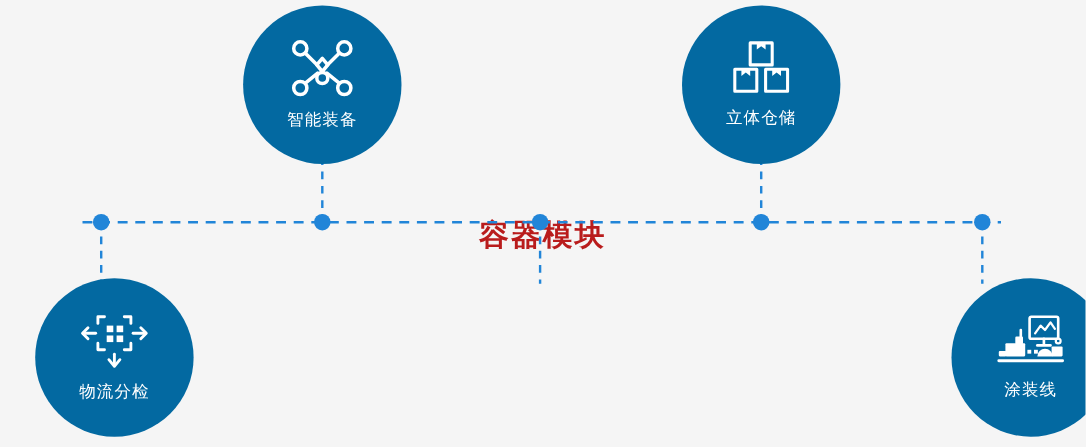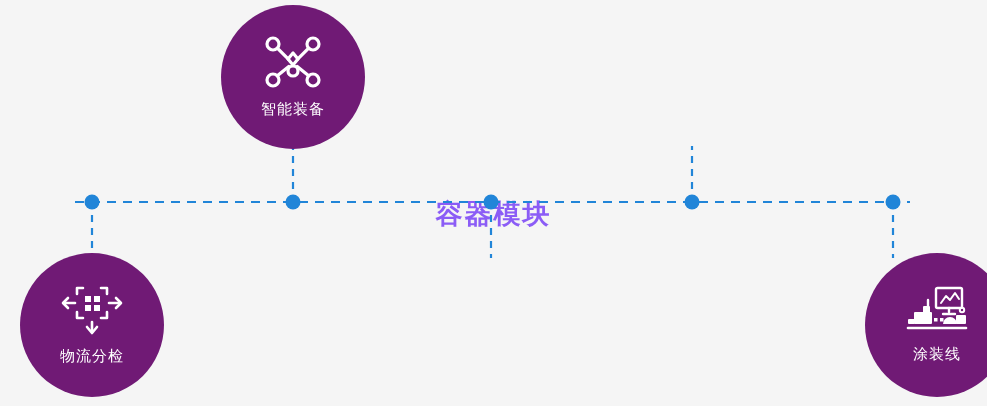--- a/index.html
+++ b/index.html
@@ -19,21 +19,21 @@
   }
   
   .watermark {
     position: absolute;
     left: 0;
     right: 0;
     top: 196px;
     text-align: center;
     font-size: 27px;
     letter-spacing: 2px;
-    color: #8b5cf6;
+    color: #b91c1c;
     font-weight: 700;
     user-select: none;
     pointer-events: none;
     white-space: nowrap;
   }
   
   .connectors {
     position: absolute;
     left: 0;
     top: 0;
@@ -46,21 +46,21 @@
     width: 15px;
     height: 15px;
     border-radius: 50%;
     background: #2185d8;
     transform: translate(-50%, -50%);
   }
   
   .node-circle {
     position: absolute;
     border-radius: 50%;
-    background: #701a75;
+    background: #0369a1;
     display: flex;
     flex-direction: column;
     align-items: center;
     justify-content: center;
     box-sizing: border-box;
   }
   .node-circle .glyph {
     display: block;
     line-height: 0;
   }
@@ -112,22 +112,35 @@
         <path d="M12.6 13.4 L23.6 24.4"></path>
         <path d="M43.4 13.4 L32.4 24.4"></path>
         <path d="M12.6 40.6 L23.8 31.4"></path>
         <path d="M43.4 40.6 L32.2 31.4"></path>
         <path d="M28 18 L23 24 L28 30 L33 24 Z"></path>
       </svg>
     </span>
     <span class="caption">智能装备</span>
   </div>
 
-
-  <div class="node-circle" style="left:20px; top:253px; width:144px; height:144px;">
+  <div class="node-circle" style="left:620px; top:5px; width:144px; height:144px;">
+    <span class="glyph">
+      <svg width="52" height="50" viewBox="0 0 52 50" xmlns="http://www.w3.org/2000/svg" fill="none" stroke="#ffffff" stroke-width="2.8" stroke-linejoin="round">
+        <rect x="16" y="2" width="20" height="20"></rect>
+        <path d="M22 2 v6 l4 -3 l4 3 v-6" fill="#ffffff" stroke="none"></path>
+        <rect x="2" y="26" width="20" height="20"></rect>
+        <path d="M8 26 v6 l4 -3 l4 3 v-6" fill="#ffffff" stroke="none"></path>
+        <rect x="30" y="26" width="20" height="20"></rect>
+        <path d="M36 26 v6 l4 -3 l4 3 v-6" fill="#ffffff" stroke="none"></path>
+      </svg>
+    </span>
+    <span class="caption">立体仓储</span>
+  </div>
+
+  <div class="node-circle" style="left:32px; top:253px; width:144px; height:144px;">
     <span class="glyph">
       <svg width="62" height="52" viewBox="0 0 62 52" xmlns="http://www.w3.org/2000/svg" fill="none" stroke="#ffffff" stroke-width="2.6" stroke-linecap="round" stroke-linejoin="round">
 
         <path d="M22 4 h-6 v6"></path>
         <path d="M40 4 h6 v6"></path>
         <path d="M22 34 h-6 v-6"></path>
         <path d="M40 34 h6 v-6"></path>
 
         <rect x="24" y="12" width="6" height="6" fill="#ffffff" stroke="none"></rect>
         <rect x="33" y="12" width="6" height="6" fill="#ffffff" stroke="none"></rect>

